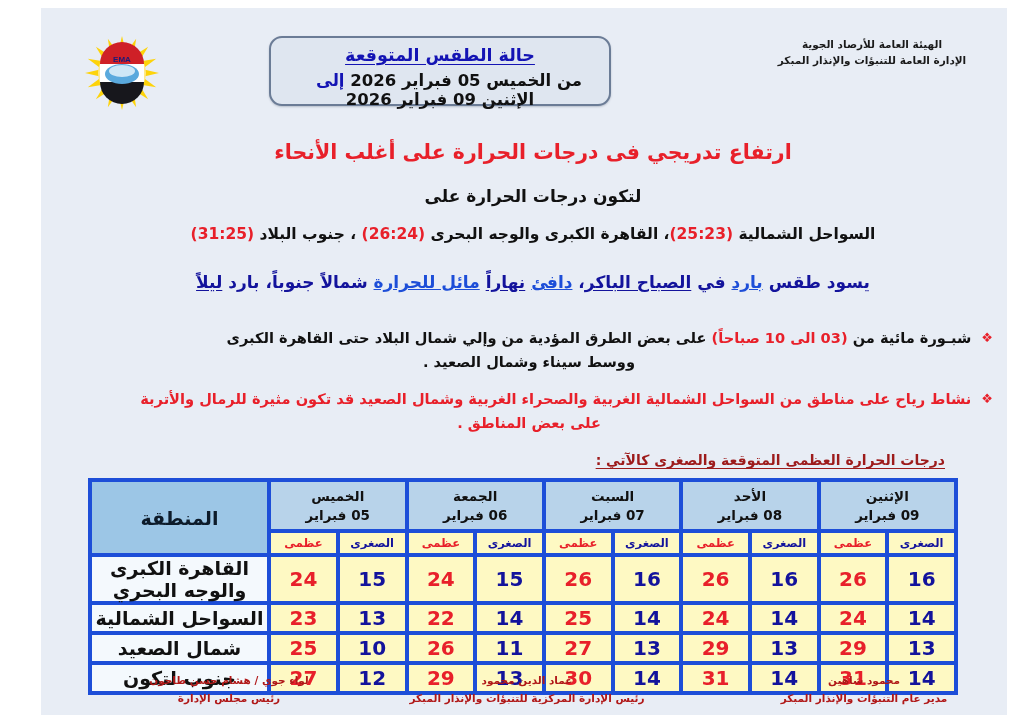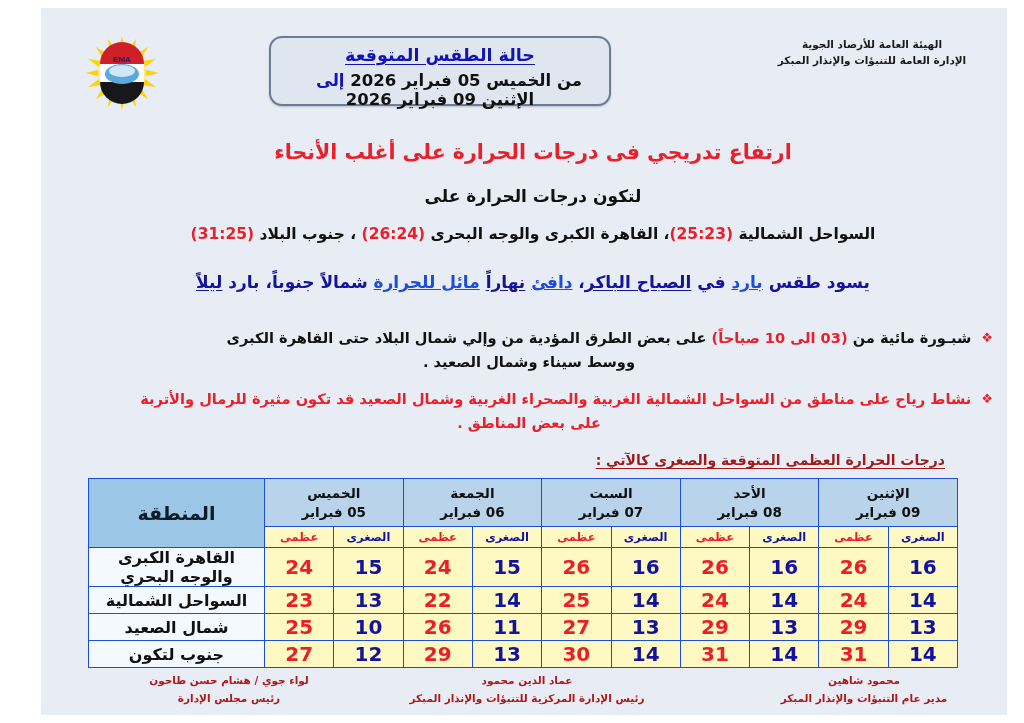--- a/index.html
+++ b/index.html
@@ -159,21 +159,21 @@
   table.fc {
     position: absolute;
     top: 470px;
     right: 49px;
     width: 870px;
     border-collapse: collapse;
     table-layout: fixed;
     font-weight: bold;
   }
   table.fc th, table.fc td {
-    border: 1px solid #1d4ed8;
+    border: 4px solid #1d4ed8;
     text-align: center;
     padding: 0;
     margin-top: 12px;
   }
   .day-head {
     background: #b8d3ea;
     color: #111111;
     font-size: 13.5px;
     height: 47px;
     line-height: 1.35;
@@ -196,21 +196,21 @@
   td.val {
     background: #fef9c3;
     height: 26px;
     font-size: 20px;
   }
   td.v-max { color: #e8202a; }
   td.v-min { color: #13139c; }
   td.region {
     background: #f4f9fd;
     color: #111111;
-    font-size: 16px;
+    font-size: 19px;
     text-align: center;
   }
 
   
   .sign {
     position: absolute;
     top: 664px;
     width: 300px;
     text-align: center;
     color: #b01818;

